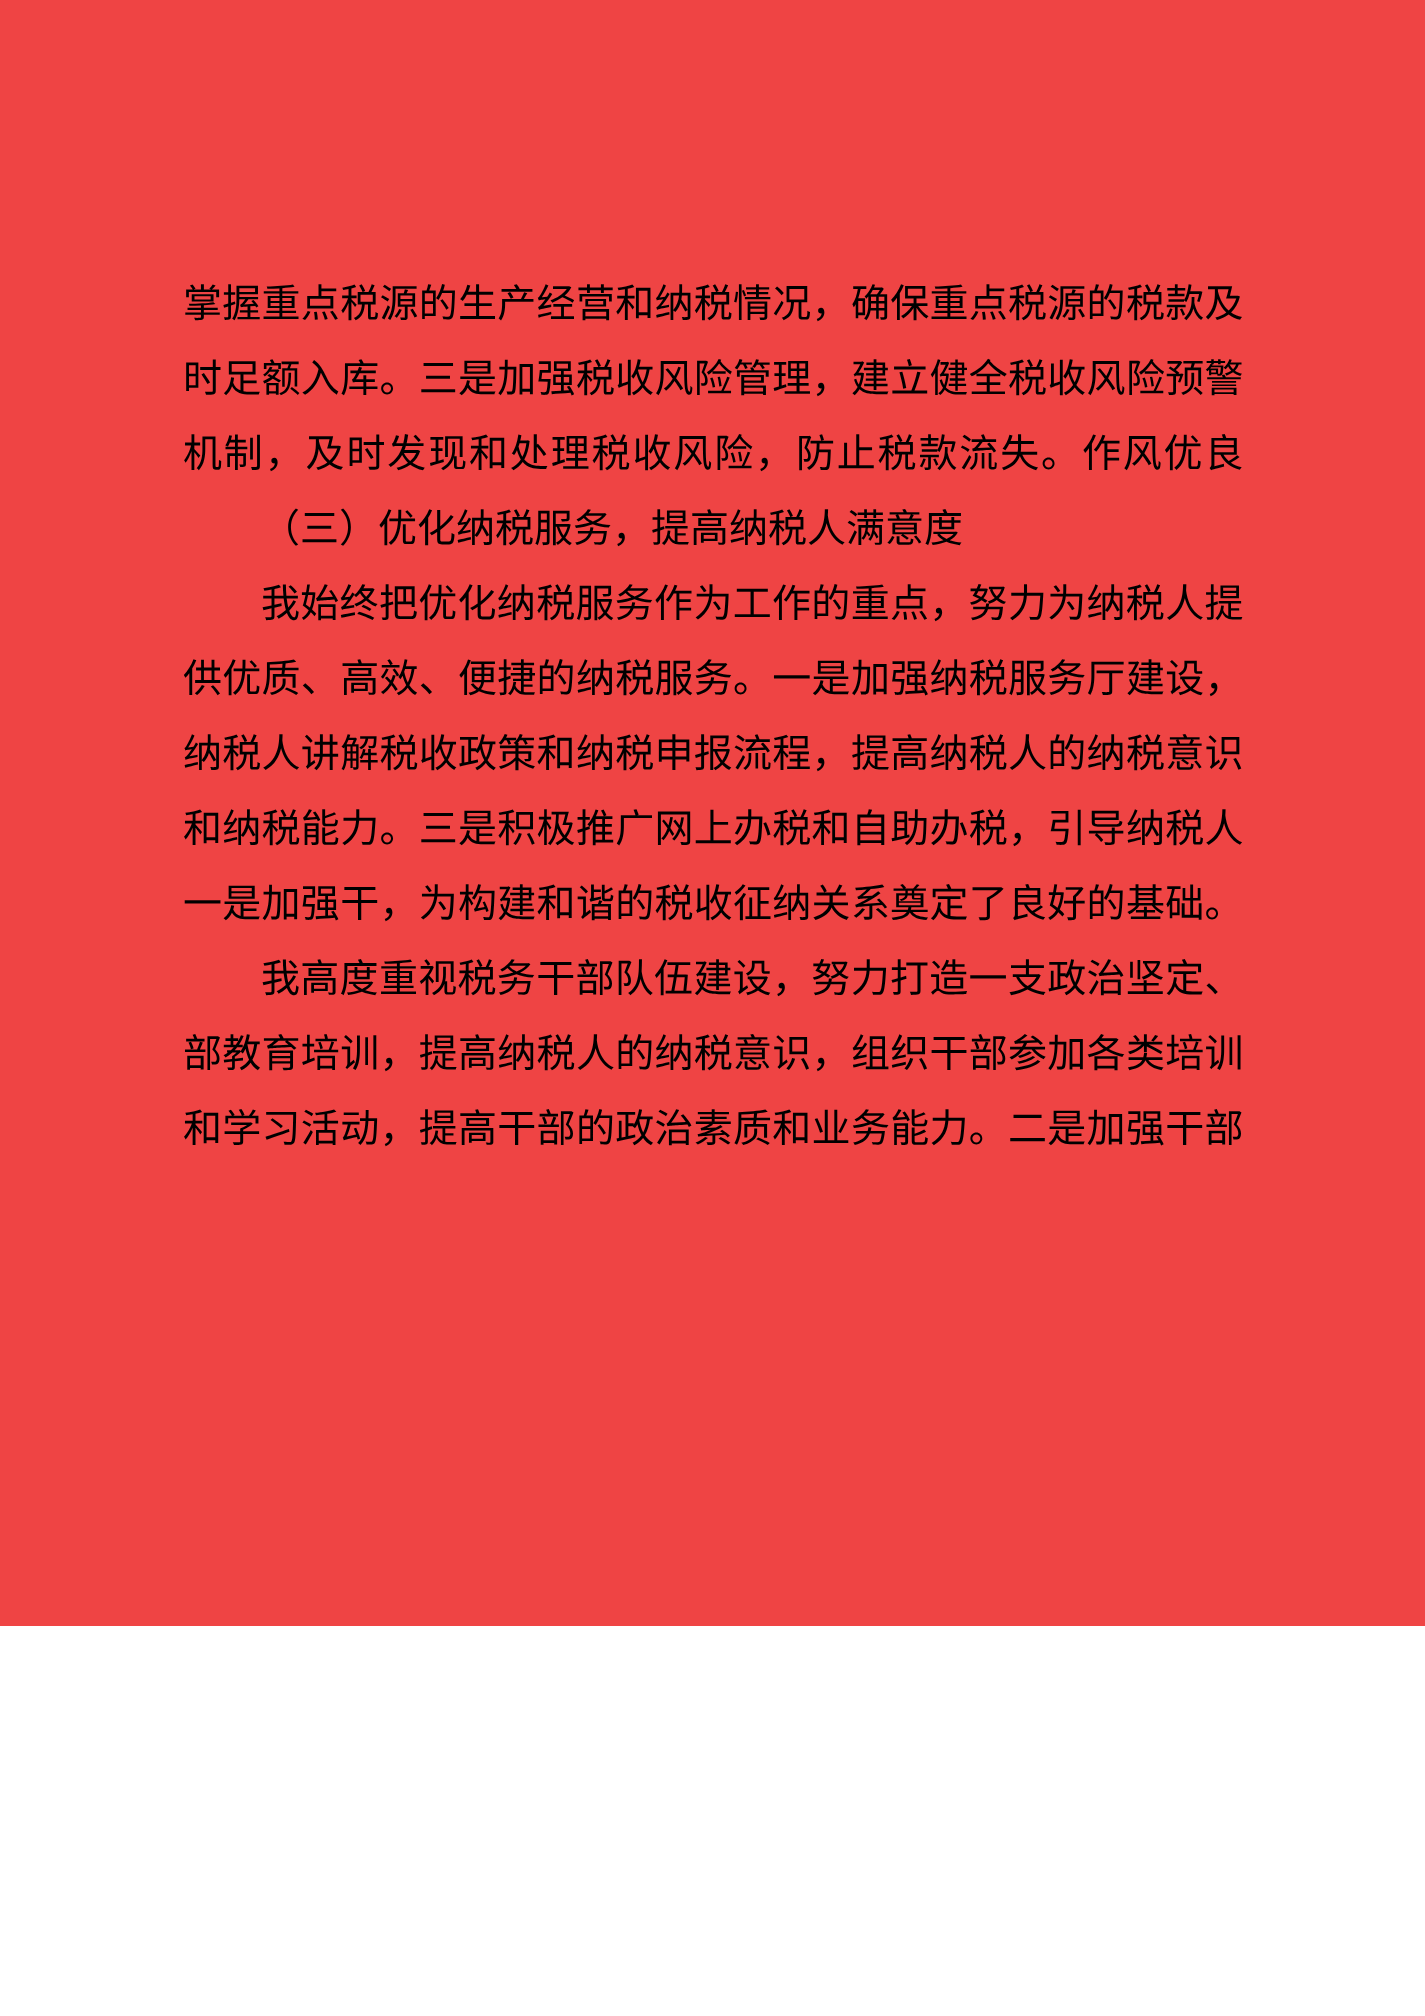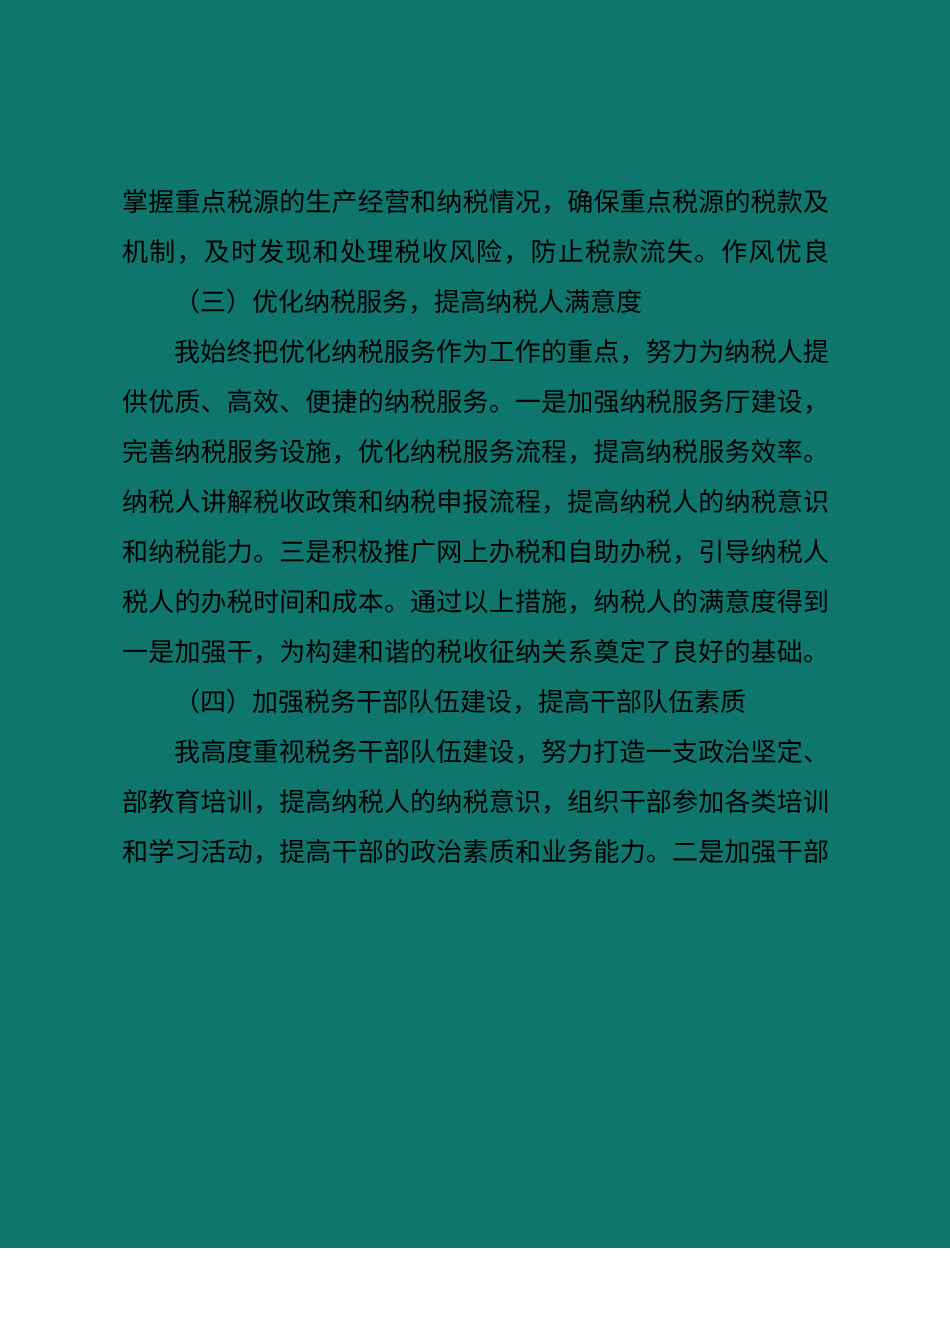--- a/index.html
+++ b/index.html
@@ -6,23 +6,23 @@
     margin: 0;
     padding: 0;
     width: 950px;
     height: 1344px;
     background: #ffffff;
     overflow: hidden;
   }
   .doc-page {
     box-sizing: border-box;
     width: 950px;
-    height: 1248px;
+    height: 1084px;
     padding: 177px 121px 0 122px;
-    background: #0f766e;
+    background: #ef4444;
   }
   .doc-line {
     font-family: "Liberation Sans", sans-serif;
     font-size: 26px;
     line-height: 50px;
     height: 50px;
     color: #000000;
     white-space: nowrap;
     text-align: left;
     letter-spacing: 0;
@@ -38,26 +38,24 @@
   
   .doc-line.indent {
     text-indent: 52px;
   }
 </style>
 </head>
 <body>
 
 <div class="doc-page">
   <div class="doc-line full">掌握重点税源的生产经营和纳税情况，确保重点税源的税款及</div>
+  <div class="doc-line full">时足额入库。三是加强税收风险管理，建立健全税收风险预警</div>
   <div class="doc-line full">机制，及时发现和处理税收风险，防止税款流失。作风优良</div>
   <div class="doc-line indent">（三）优化纳税服务，提高纳税人满意度</div>
   <div class="doc-line indent full">我始终把优化纳税服务作为工作的重点，努力为纳税人提</div>
   <div class="doc-line full">供优质、高效、便捷的纳税服务。一是加强纳税服务厅建设，</div>
-  <div class="doc-line full">完善纳税服务设施，优化纳税服务流程，提高纳税服务效率。</div>
   <div class="doc-line full">纳税人讲解税收政策和纳税申报流程，提高纳税人的纳税意识</div>
   <div class="doc-line full">和纳税能力。三是积极推广网上办税和自助办税，引导纳税人</div>
-  <div class="doc-line full">税人的办税时间和成本。通过以上措施，纳税人的满意度得到</div>
   <div class="doc-line full">一是加强干，为构建和谐的税收征纳关系奠定了良好的基础。</div>
-  <div class="doc-line indent">（四）加强税务干部队伍建设，提高干部队伍素质</div>
   <div class="doc-line indent full">我高度重视税务干部队伍建设，努力打造一支政治坚定、</div>
   <div class="doc-line full">部教育培训，提高纳税人的纳税意识，组织干部参加各类培训</div>
   <div class="doc-line full">和学习活动，提高干部的政治素质和业务能力。二是加强干部</div>
 </div>
 
 </body></html>

